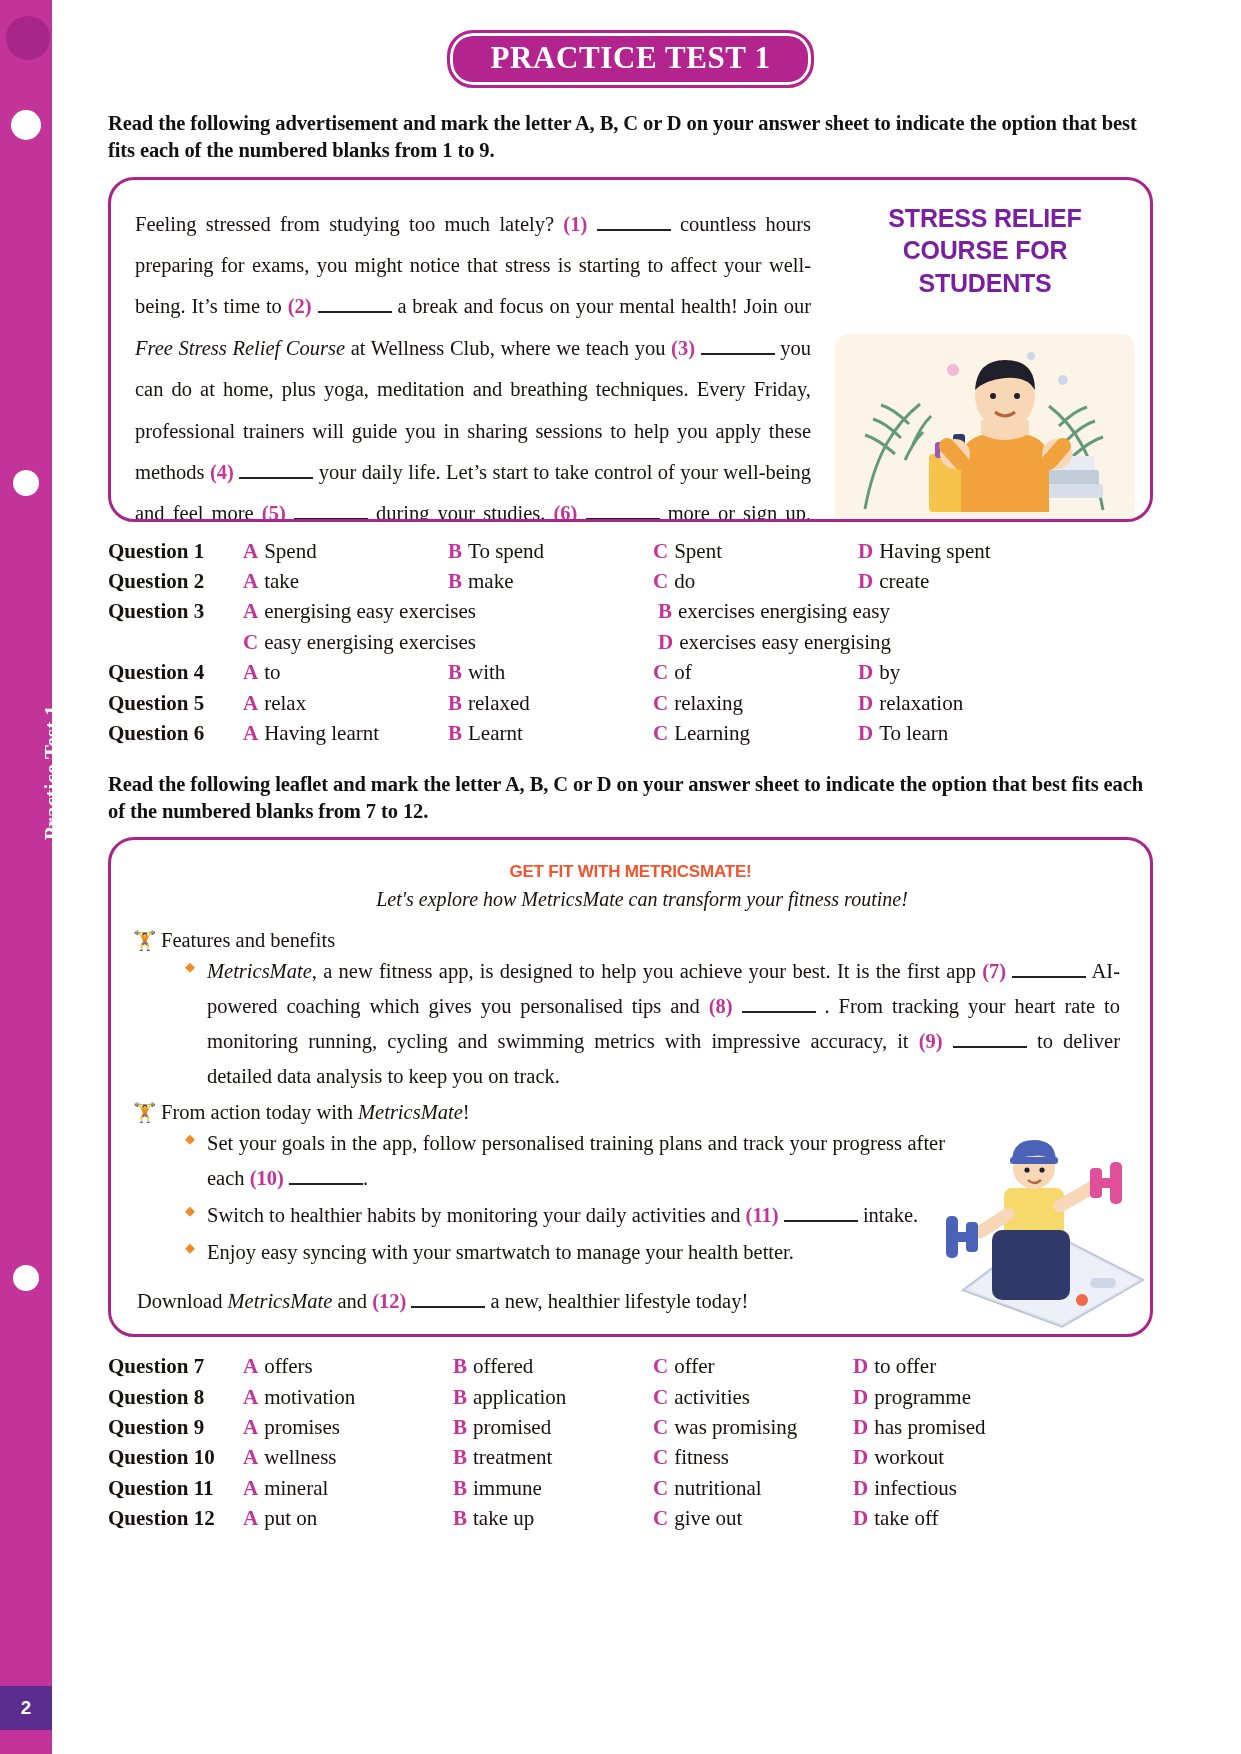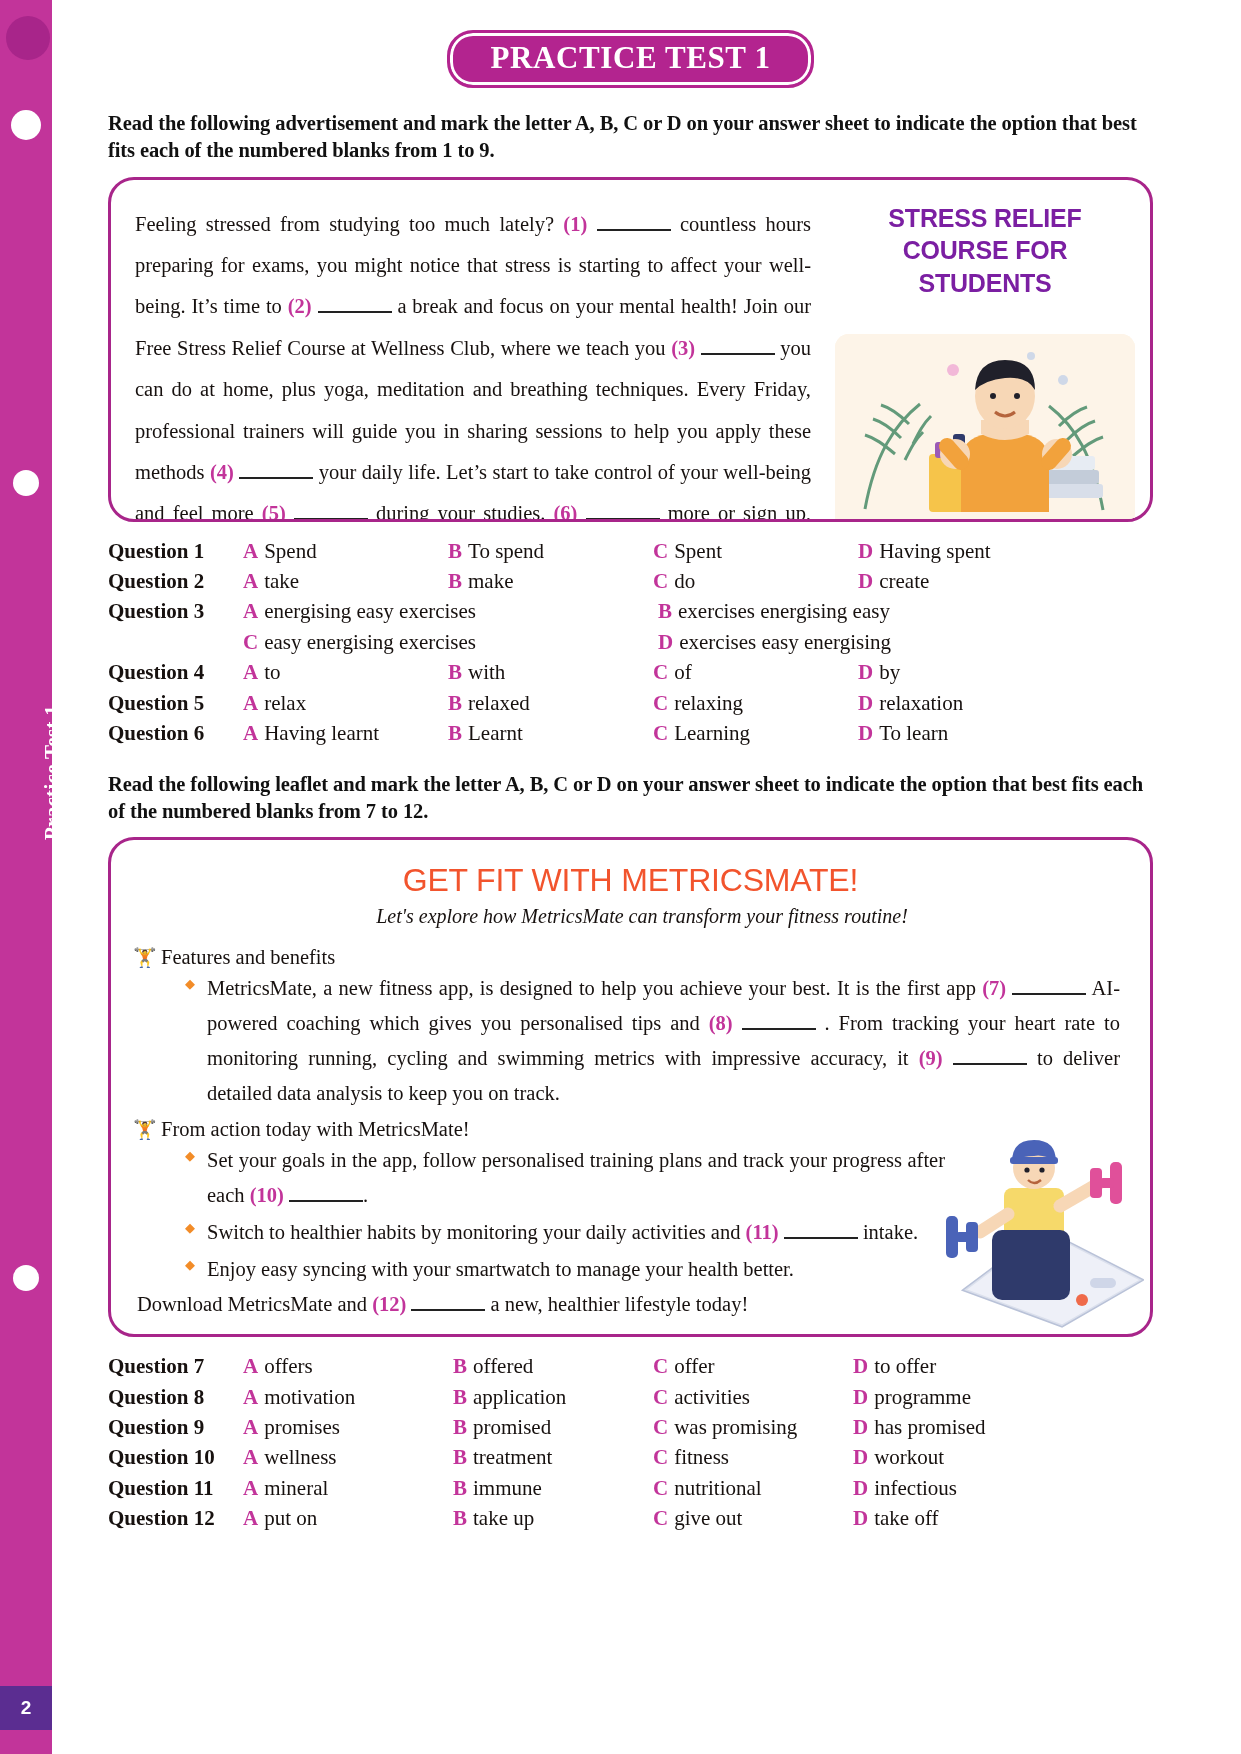--- a/index.html
+++ b/index.html
@@ -113,21 +113,21 @@
   .passage {
     width: 700px;
     padding: 24px 0 0 24px;
     font-size: 20.5px;
     line-height: 2.02;
     text-align: justify;
     color: #17110f;
   }
   .blank { color: #c2349a; font-weight: bold; }
   .ul { display: inline-block; width: 74px; border-bottom: 2px solid #222; }
-  .ital { }
+  .ital { font-style: italic; }
 
   .ad-side {
     position: absolute;
     right: 15px; top: 0;
     width: 300px; height: 100%;
   }
   .ad-title {
     text-align: center;
     padding-top: 22px;
     color: #7b1fa2;
@@ -160,22 +160,22 @@
   .w4b { width: 210px; }
   .w4c { width: 200px; }
   .whalf { width: 415px; }
 
   
   .card2 { margin-top: 12px; height: 500px; position: relative; }
   .leaf-title {
     text-align: center;
     color: #f2542d;
     font-family: "Liberation Sans", sans-serif;
-    font-weight: normal;
-    font-size: 32px;
+    font-weight: bold;
+    font-size: 17px;
     padding-top: 22px;
     letter-spacing: -.2px;
   }
   .leaf-sub {
     text-align: center;
     font-style: italic;
     font-size: 20px;
     margin-top: 6px;
     color: #17110f;
     padding-left: 23px;
@@ -191,21 +191,21 @@
     margin-bottom: 2px;
   }
   .dia {
     flex: 0 0 22px;
     color: #f28c28;
     font-size: 13px;
     line-height: 1.95;
   }
   .bul-txt { flex: 1 1 auto; text-align: justify; }
   .narrow { max-width: 760px; }
-  .download { margin: 6px 0 0 4px; }
+  .download { margin: 20px 0 0 4px; }
 
   .leaf-art {
     position: absolute;
     right: 6px; bottom: 4px;
     width: 260px; height: 220px;
   }
 
   .footer-space { height: 14px; }
 </style>
 </head>

